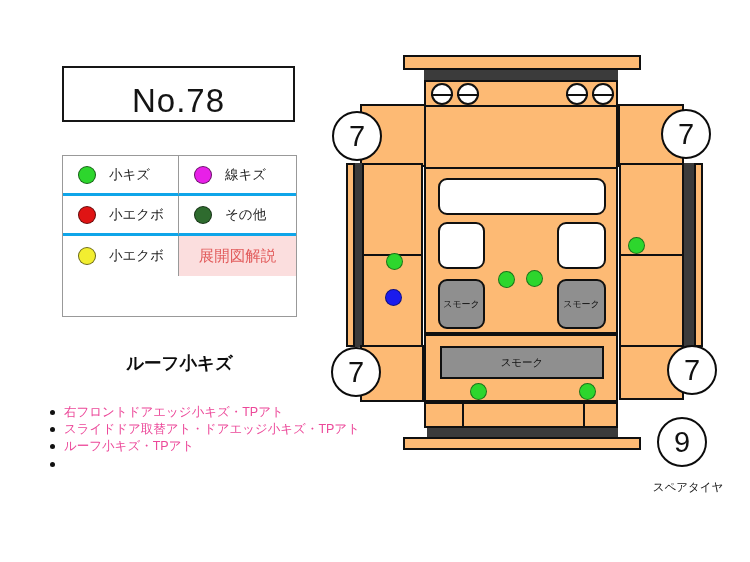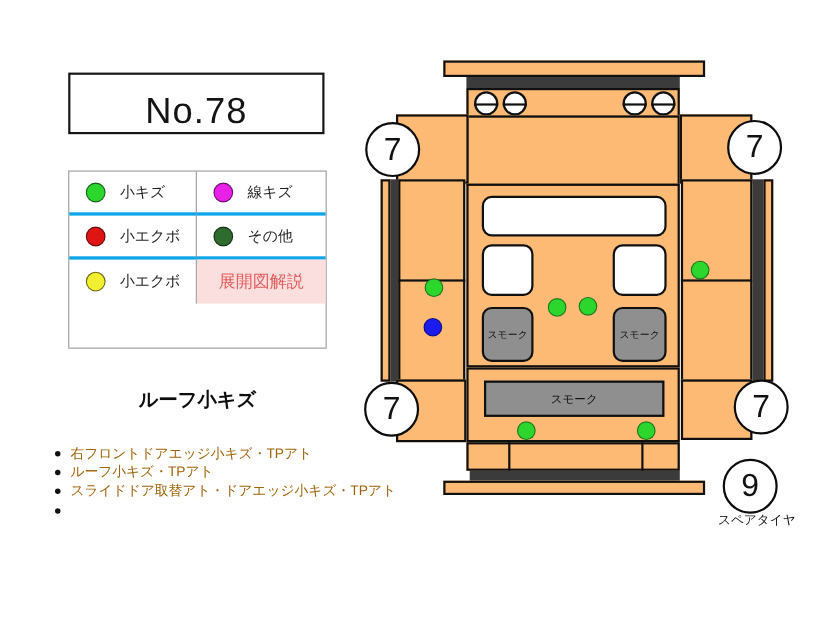--- a/index.html
+++ b/index.html
@@ -18,21 +18,21 @@
   .lcell { display:flex; align-items:center; padding-left:15px; gap:13px; font-size:13.5px; color:#1c1c1c; }
   .lcell.br { border-right:1px solid #999; }
   .lcell.bb { border-bottom:3px solid #0ea5e9;align-items:center; }
   .ldot { width:18px; height:18px; border-radius:50%; border:1px solid rgba(0,0,0,0.55); flex:0 0 auto; }
   .no-repair { justify-content:center; padding-left:0; font-size:15.5px; }
 
   .heading { position:absolute; left:62px; top:351px; width:235px; text-align:center;
              font-size:17.5px; font-weight:bold; color:#0d0d0d; }
 
   .bullets { position:absolute; left:50px; top:404px; width:340px; }
-  .brow { display:flex; align-items:flex-start; gap:9px; font-size:12.5px; line-height:17.2px; color:#a16207; white-space:nowrap; }
+  .brow { display:flex; align-items:flex-start; gap:9px; font-size:12.5px; line-height:17.2px; color:#ec4899; white-space:nowrap; }
   .bdot { width:5px; height:5px; border-radius:50%; background:#111; flex:0 0 auto; margin-top:6px; }
 
   
   .diagram { position:absolute; inset:0; }
   .panel { position:absolute; background:#fdba74; border:2px solid #101010; }
   .dark  { position:absolute; background:#3b3b3b; }
   .glass { position:absolute; background:#fff; border:2px solid #101010; border-radius:9px; }
   .smoke { position:absolute; border:2px solid #101010; border-radius:9px;
            display:flex; align-items:center; justify-content:center; }
   .smoke span { font-size:9px; color:#101010; }
@@ -40,21 +40,21 @@
   .rsmoke span { font-size:10.5px; color:#101010; }
   .hl { position:absolute; width:22px; height:22px; border:2px solid #101010; border-radius:50%; background:#fff; top:1px; }
   .hl::after { content:""; position:absolute; left:-2px; right:-2px; top:50%; border-top:2px solid #101010; }
   .hdiv { position:absolute; left:-2px; right:-2px; border-top:2px solid #101010; }
   .vdiv { position:absolute; top:-2px; bottom:-2px; border-left:2px solid #101010; }
   .rating { position:absolute; width:50px; height:50px; background:#fff; border:2.5px solid #0c0c0c;
             border-radius:50%; display:flex; align-items:center; justify-content:center;
             font-size:29px; color:#111; z-index:5; }
   .mark-dot { position:absolute; width:17px; height:17px; border-radius:50%;
               border:1px solid rgba(0,0,0,0.45); z-index:6; }
-  .spare { position:absolute; left:644px; top:465px; width:88px; text-align:center; font-size:11.5px; color:#141414; }
+  .spare { position:absolute; left:644px; top:480px; width:88px; text-align:center; font-size:11.5px; color:#141414; }
 </style>
 </head>
 <body>
 
 <div class="page">
 
   <div class="no-box">
     <span>No.78</span>
   </div>
 
@@ -84,25 +84,25 @@
 
   <div class="heading">ルーフ小キズ</div>
 
   <div class="bullets">
     <div class="brow">
       <span class="bdot"></span>
       <span>右フロントドアエッジ小キズ・TPアト</span>
     </div>
     <div class="brow">
       <span class="bdot"></span>
-      <span>ルーフ小キズ・TPアト</span>
+      <span>スライドドア取替アト・ドアエッジ小キズ・TPアト</span>
     </div>
     <div class="brow">
       <span class="bdot"></span>
-      <span>スライドドア取替アト・ドアエッジ小キズ・TPアト</span>
+      <span>ルーフ小キズ・TPアト</span>
     </div>
     <div class="brow">
       <span class="bdot"></span>
     </div>
   </div>
 
   <div class="diagram">
 
     <div class="panel" style="left:403px; top:55px; width:238px; height:15px;"></div>
     <div class="dark" style="left:424px; top:70px; width:194px; height:10px;"></div>

